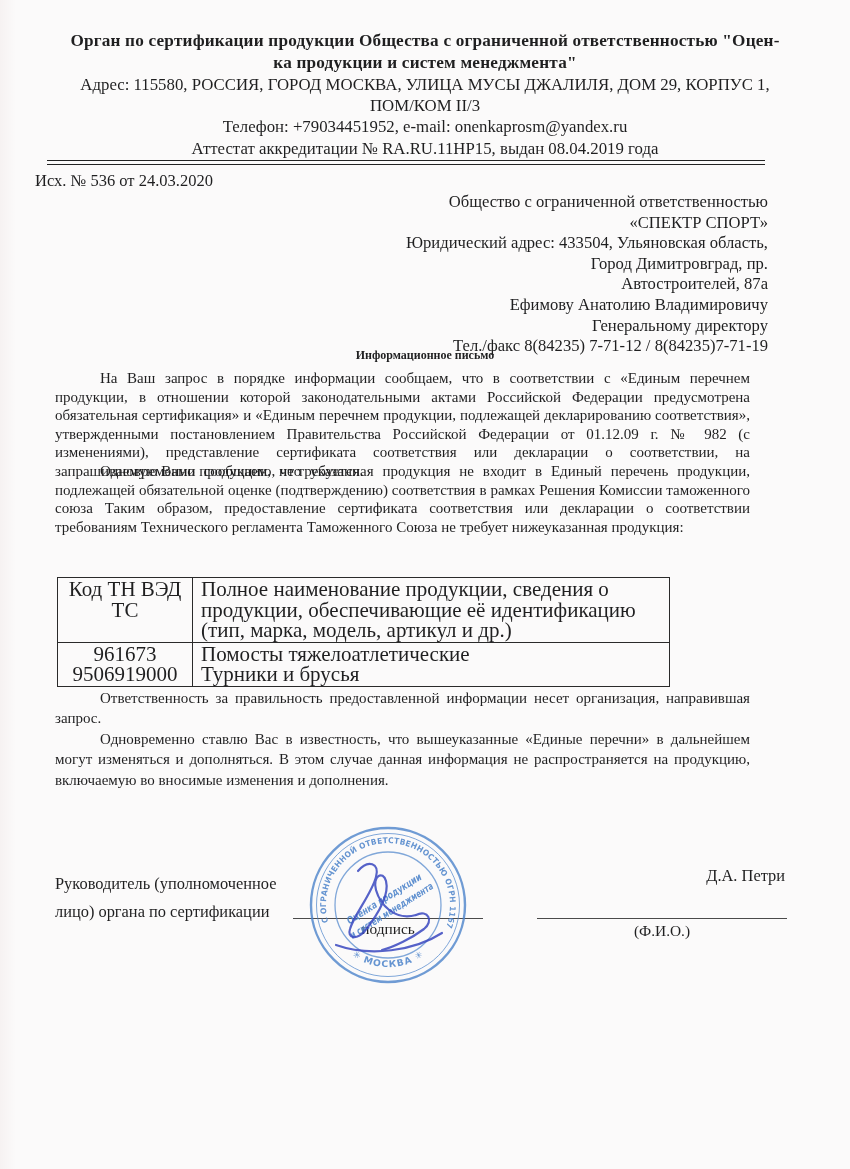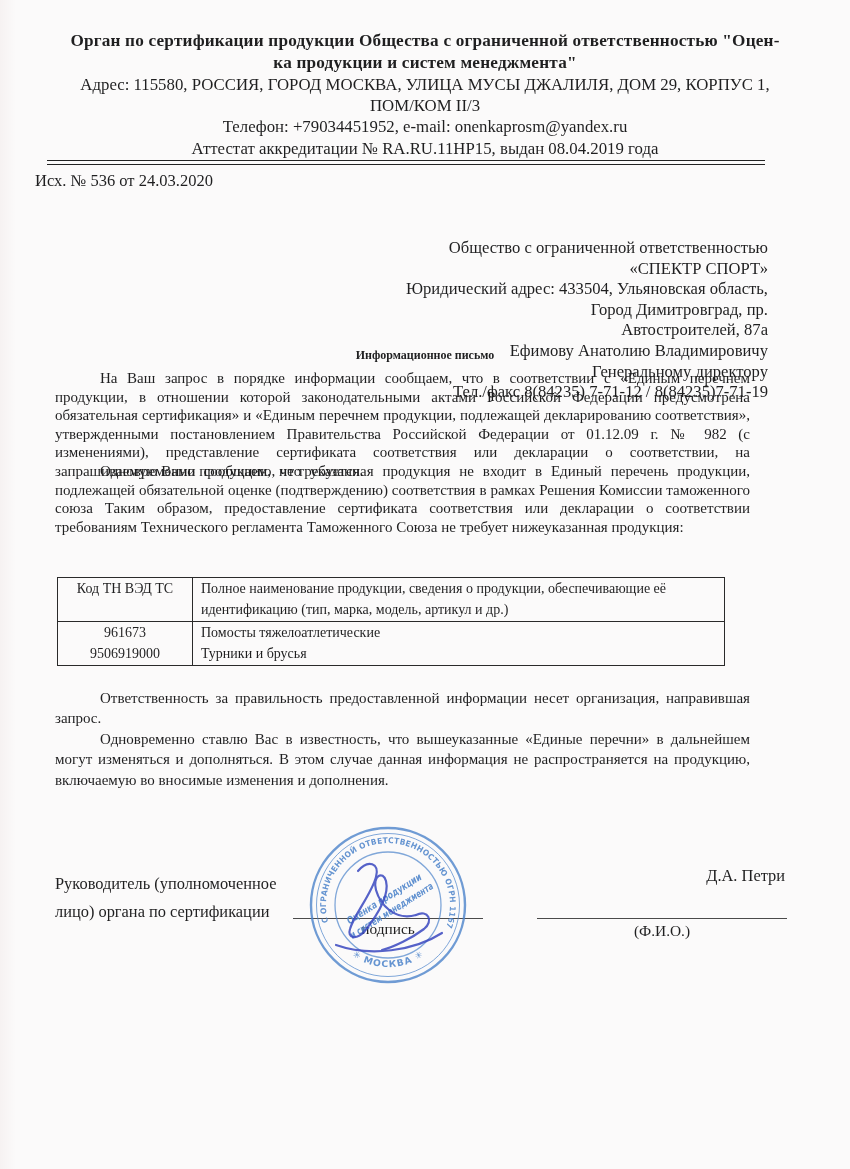--- a/index.html
+++ b/index.html
@@ -11,30 +11,30 @@
   }
   .abs{position:absolute;}
   
   .letterhead{top:30px;left:60px;right:60px;text-align:center;}
   .lh-title{font-weight:bold;font-size:17.2px;line-height:22px;letter-spacing:.2px;}
   .lh-line{font-size:16.8px;line-height:21.2px;}
   .rule{top:160px;left:47px;width:718px;height:3px;
         border-top:1.8px solid #232323;border-bottom:1.2px solid #232323;}
   .ref{top:171px;left:35px;font-size:16.5px;}
   
-  .addressee{top:192px;right:82px;text-align:right;font-size:16.6px;line-height:20.6px;margin-top:46px;}
+  .addressee{top:192px;right:82px;text-align:right;font-size:16.6px;line-height:20.6px;}
   
   .letter-title{top:348px;left:0;right:0;text-align:center;font-weight:bold;font-size:12px;}
   .para{left:55px;width:695px;text-align:justify;text-indent:45px;
         font-size:15px;line-height:18.6px;}
   .para.loose{line-height:20.4px;}
   .p1{top:369px;} .p2{top:462px;} .p3{top:688px;} .p4{top:729px;}
   
-  table.products{top:577px;left:57px;width:668px;position:absolute;
-      border-collapse:collapse;font-size:14px;}
+  table.products{top:577px;left:57px;width:613px;position:absolute;
+      border-collapse:collapse;font-size:21px;}
   table.products td{border:1.8px solid #2a2a2a;padding:1px 8px;line-height:20.6px;
       white-space:pre-line;vertical-align:top;}
   td.code-col{width:118px;text-align:center;}
   
   .sig-area{top:810px;left:0;width:850px;height:220px;}
   .sig-left{left:55px;top:60px;width:240px;font-size:16.4px;line-height:28px;}
   .sig-line{height:0;border-top:1.5px solid #4a4a4a;z-index:1;}
   .line-left{left:293px;top:108px;width:190px;}
   .line-right{left:537px;top:108px;width:250px;}
   .cap{font-size:15.4px;text-align:center;z-index:3;}

